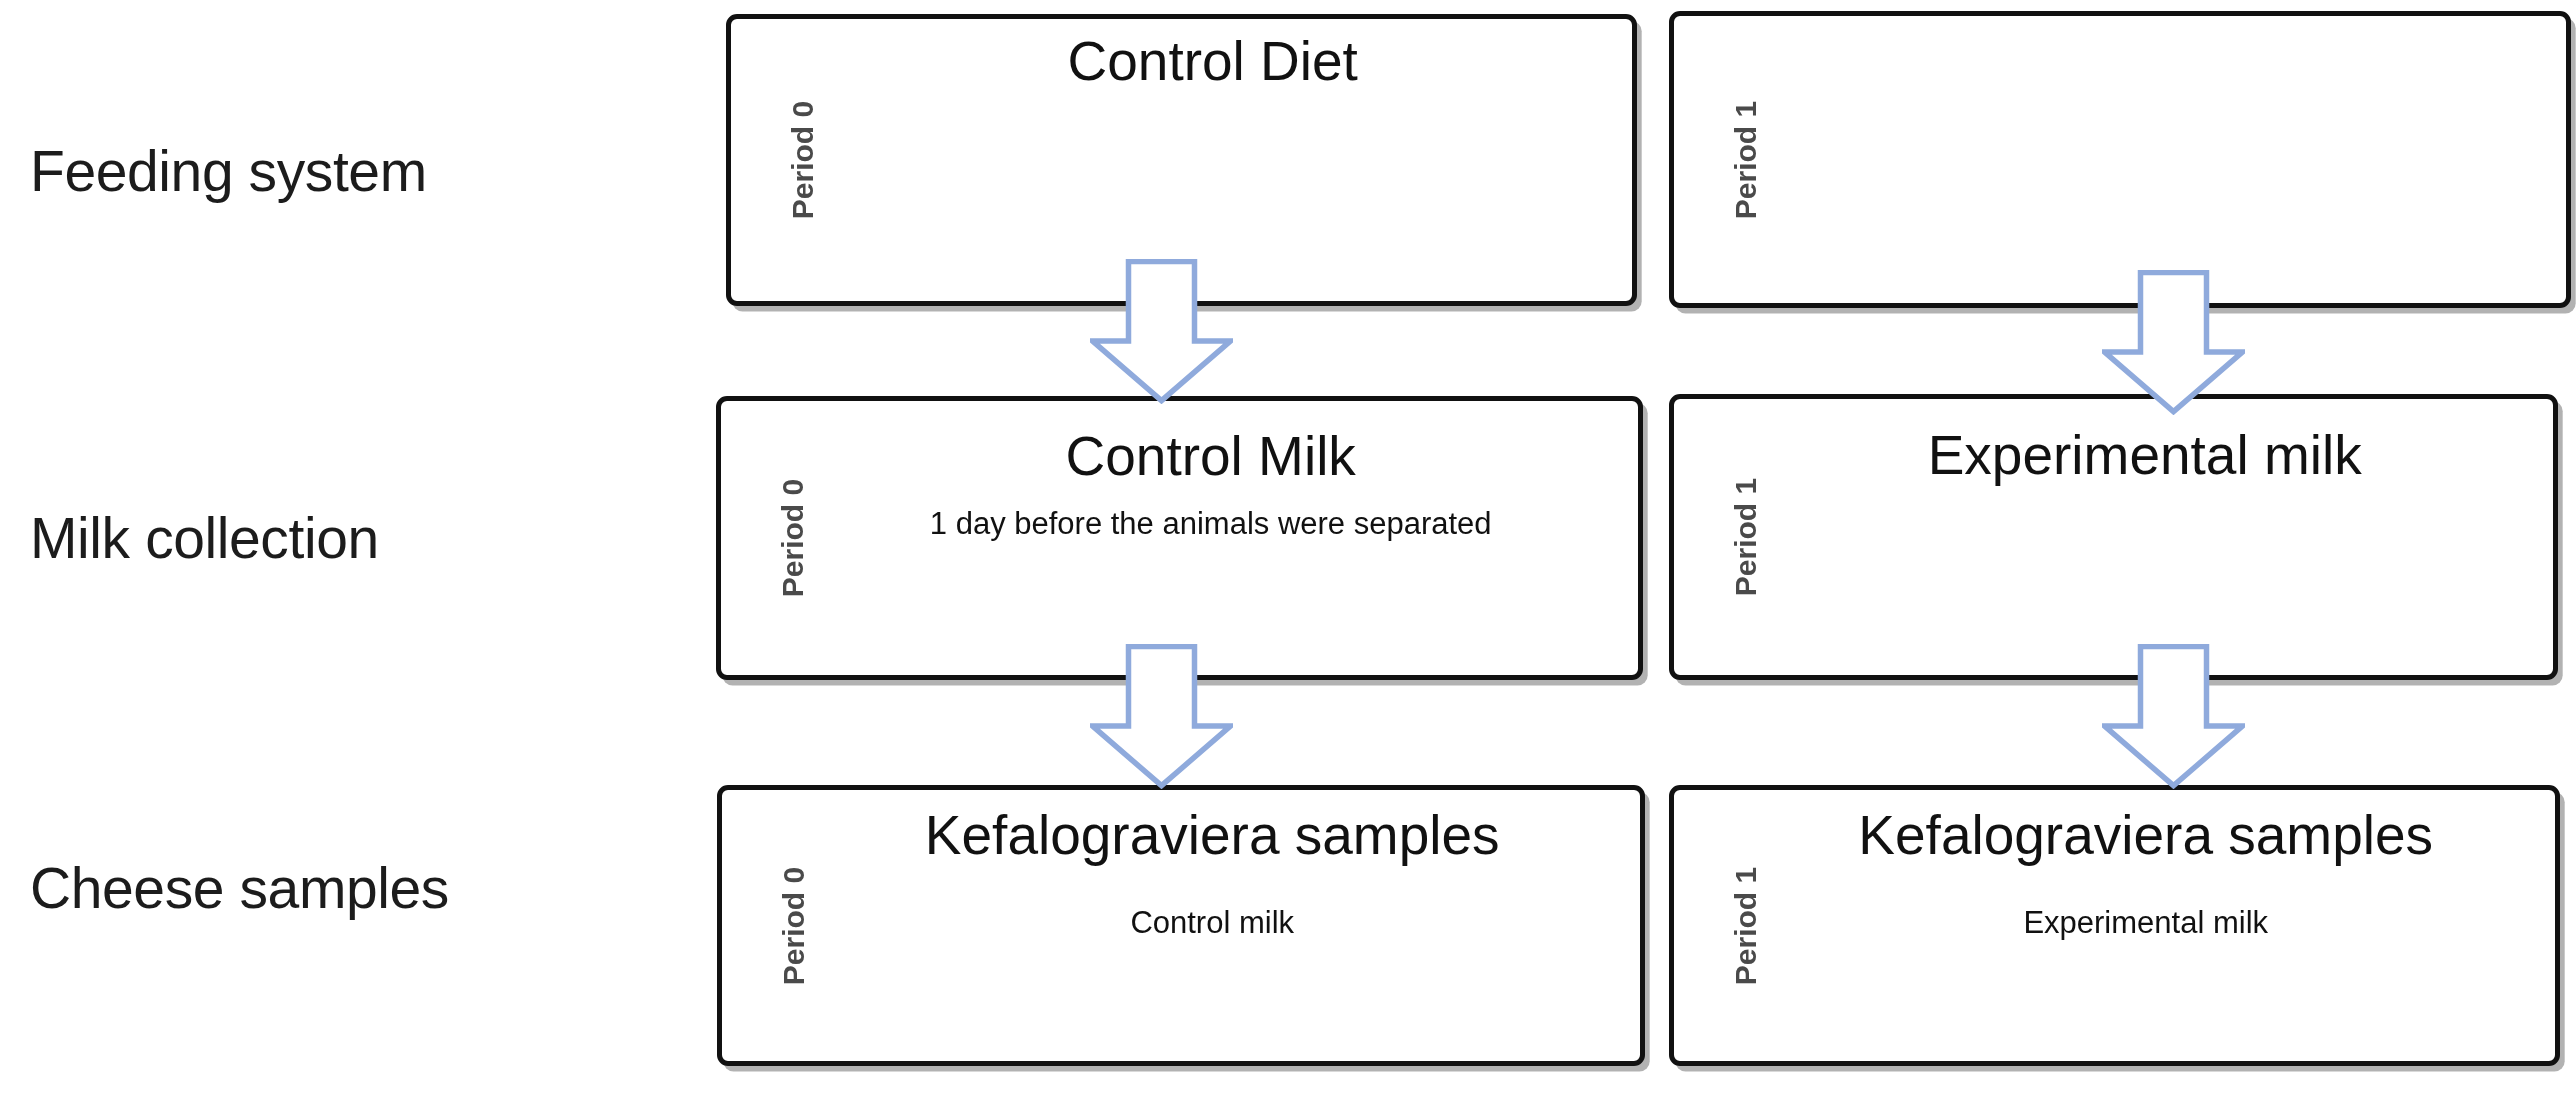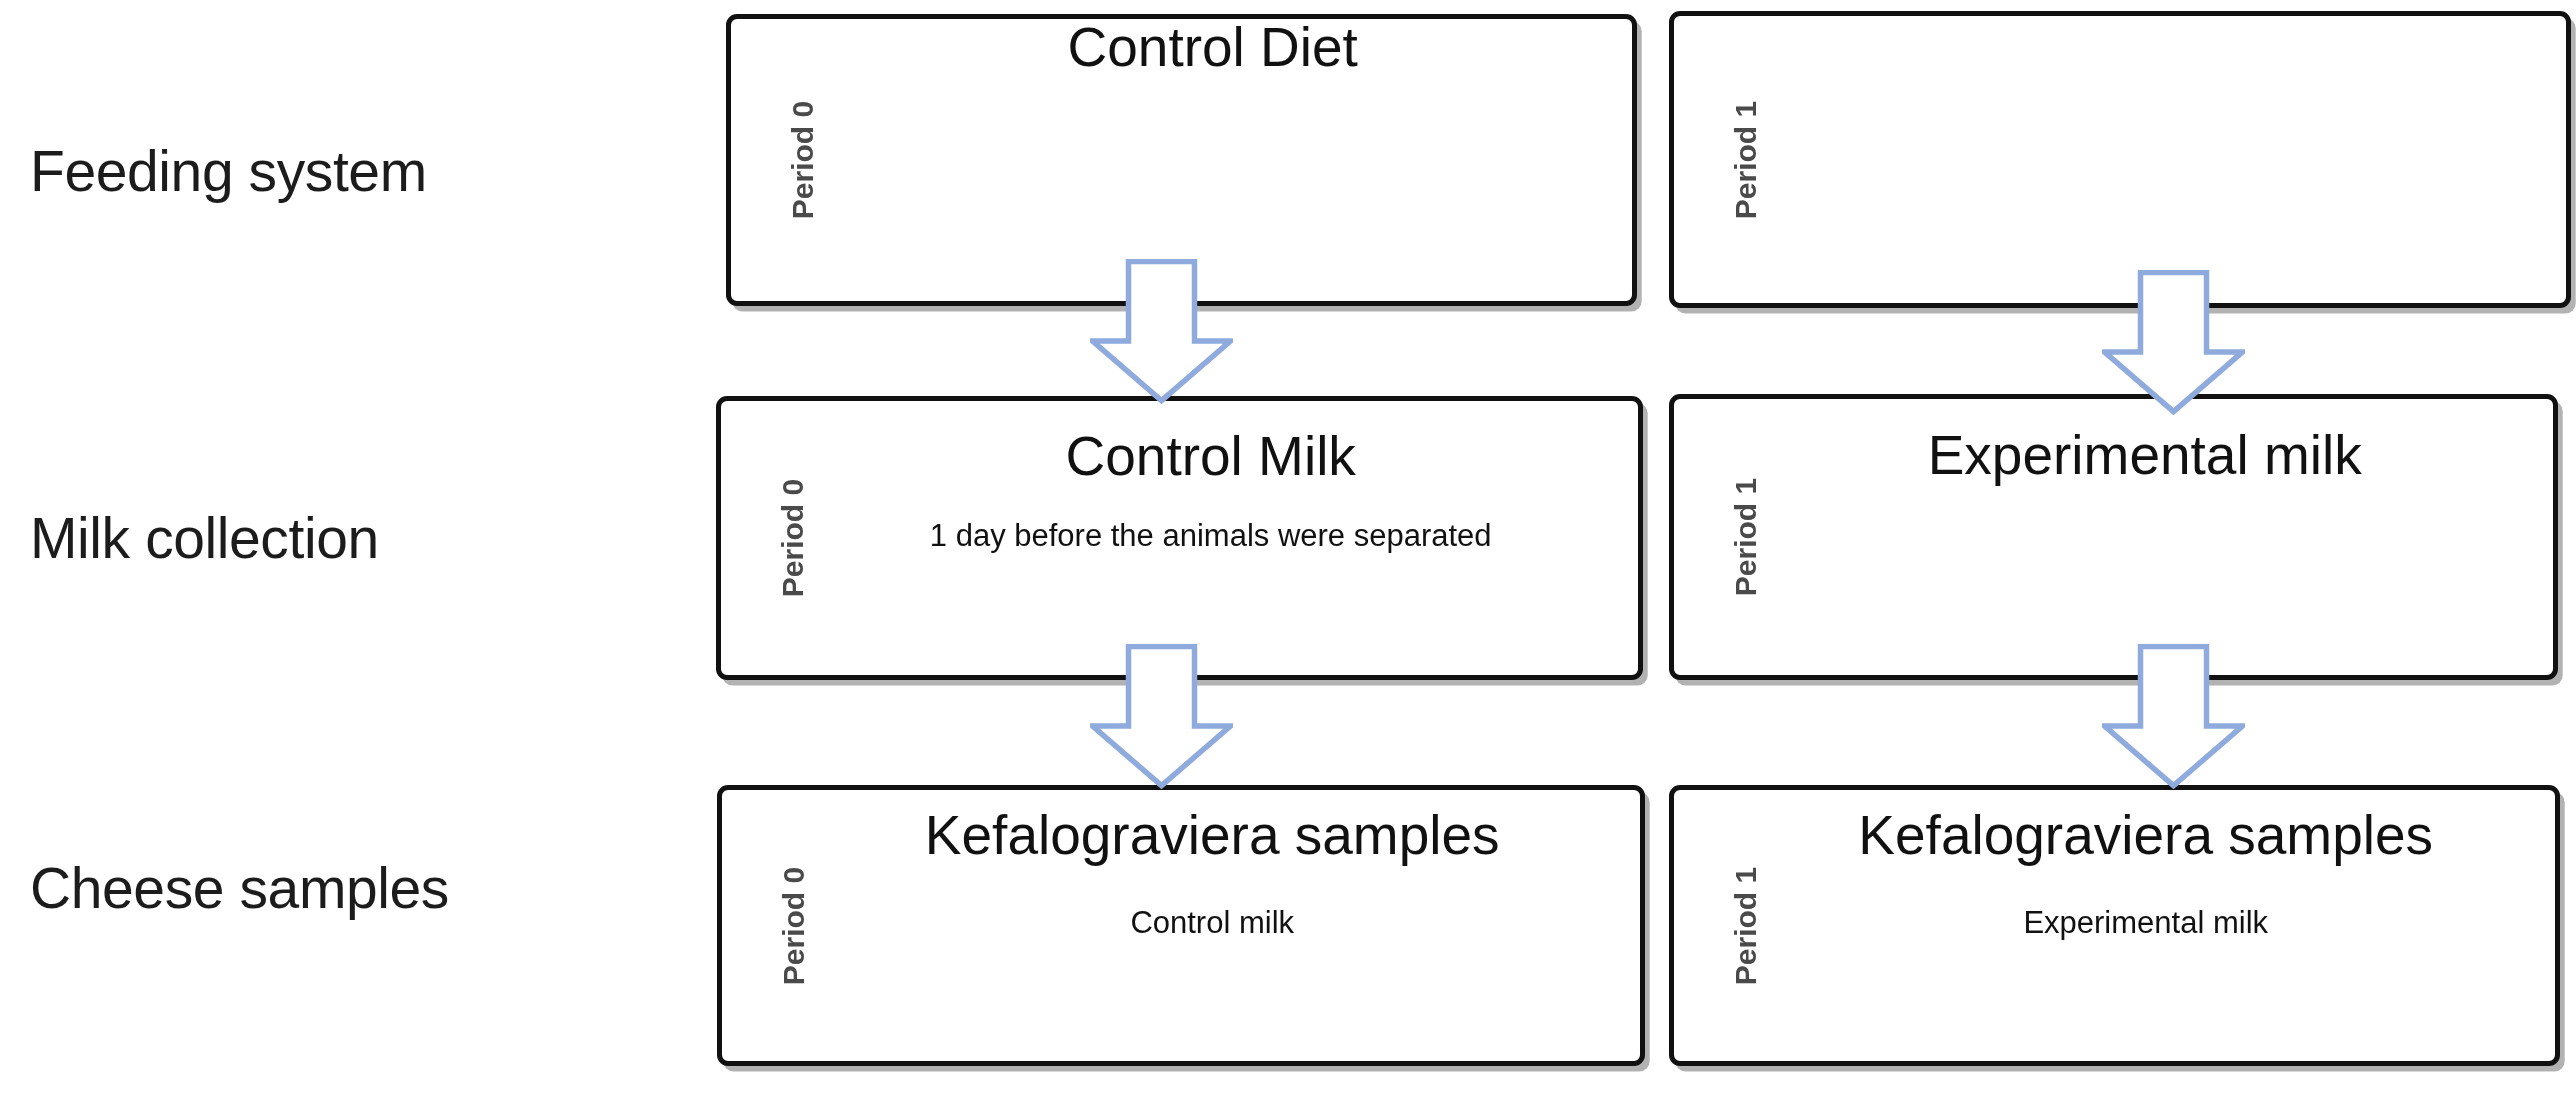--- a/index.html
+++ b/index.html
@@ -74,25 +74,25 @@
   .node-sub {
     font-size: 31px;
     font-weight: 400;
     color: #111111;
     line-height: 1.1;
     text-align: center;
     white-space: nowrap;
   }
 
   
-  .body-r1c1 { padding-top: 0; }
+  .body-r1c1 { padding-top: 14px; }
   .body-r1c2 { padding-top: 11px; }
   .body-r1c2 .node-sub { margin-top: 27px; }
   .body-r2c1 { padding-top: 27px; }
-  .body-r2c1 .node-sub { margin-top: 33px; }
+  .body-r2c1 .node-sub { margin-top: 21px; }
   .body-r2c2 { padding-top: 28px; }
   .body-r3c1 { padding-top: 17.3px; }
   .body-r3c1 .node-sub { margin-top: 41px; }
   .body-r3c2 { padding-top: 17.3px; }
   .body-r3c2 .node-sub { margin-top: 41px; }
 
   
   .arrow {
     position: absolute;
     pointer-events: none;

